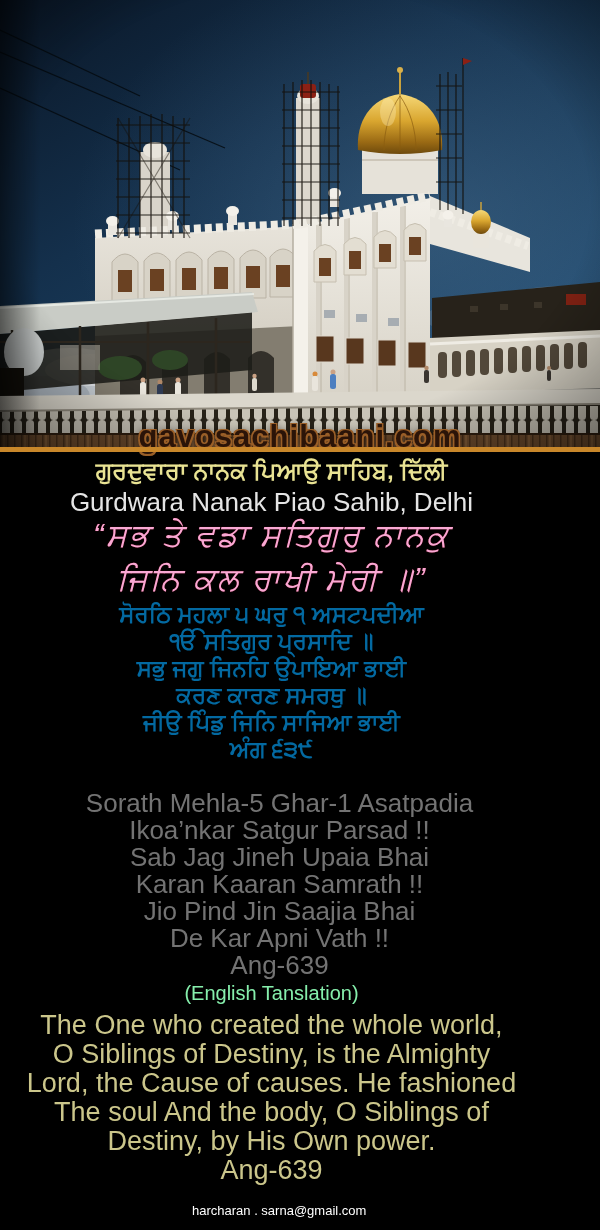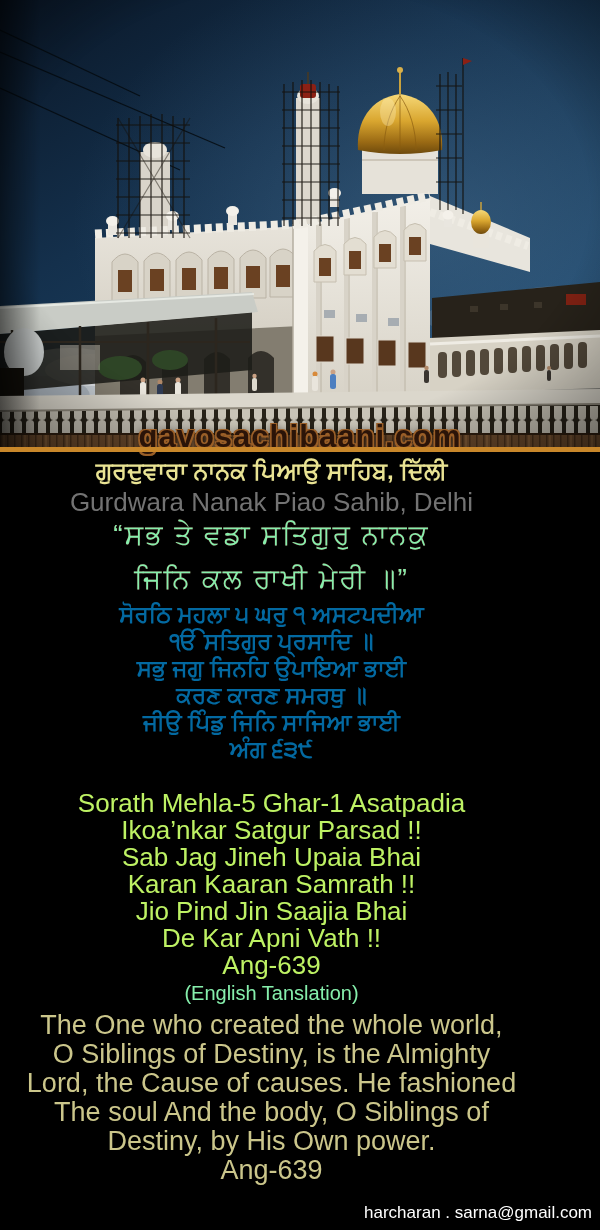--- a/index.html
+++ b/index.html
@@ -7,29 +7,29 @@
         font-family:"Liberation Sans","DejaVu Sans",sans-serif;}
   .photo{position:absolute;top:0;left:0;width:600px;height:452px;}
   .photo svg{display:block;}
   .watermark{position:absolute;top:419px;left:0;width:100%;text-align:center;
         font-size:31px;font-weight:bold;letter-spacing:1px;color:#2b1408;
         text-shadow:-1.5px -1.5px 0 #9a5f28,1.5px -1.5px 0 #9a5f28,
                     -1.5px 1.5px 0 #9a5f28,1.5px 1.5px 0 #9a5f28,0 0 7px rgba(0,0,0,.65);}
   .divider{position:absolute;top:447px;left:0;width:600px;height:5px;background:#c8872a;}
   .tblock{position:absolute;left:0;width:543px;text-align:center;}
   .title-pa{top:457px;font-size:24px;color:#e9e393;font-weight:bold;}
-  .title-en{top:487px;font-size:26px;color:#737373;}
-  .quote{top:513px;line-height:44px;font-size:28px;
-         letter-spacing:2px;color:#86efac;text-shadow:0 0 1px rgba(130,0,25,.9);}
+  .title-en{top:487px;font-size:26px;color:#e5e5e5;}
+  .quote{top:513px;line-height:44px;font-size:32px;font-style:italic;
+         letter-spacing:2px;color:#f9a8d4;text-shadow:0 0 1px rgba(130,0,25,.9);}
   .gurbani{top:601px;line-height:27px;font-size:23px;color:#0369a1;font-weight:bold;}
-  .translit{top:790px;line-height:27px;font-size:26px;color:#bef264;}
+  .translit{top:790px;line-height:27px;font-size:26px;color:#737373;padding-left:8px;}
   .label{top:982px;font-size:20px;color:#86efac;}
   .translation{top:1011px;line-height:29px;font-size:27px;color:#cbc68b;}
-  .email{position:absolute;top:1203px;right:8px;width:400px;text-align:right;
-         font-size:17px;color:#ffffff;}
+  .email{position:absolute;top:1203px;right:8px;width:400px;text-align:left;
+         font-size:13px;color:#ffffff;}
 </style>
 </head>
 <body>
 
 <div class="page">
 
   <div class="photo">
     <svg width="600" height="452" viewBox="0 0 600 452">
       <defs>
         <linearGradient id="skyG" x1="0" y1="0" x2="0.8" y2="1">

